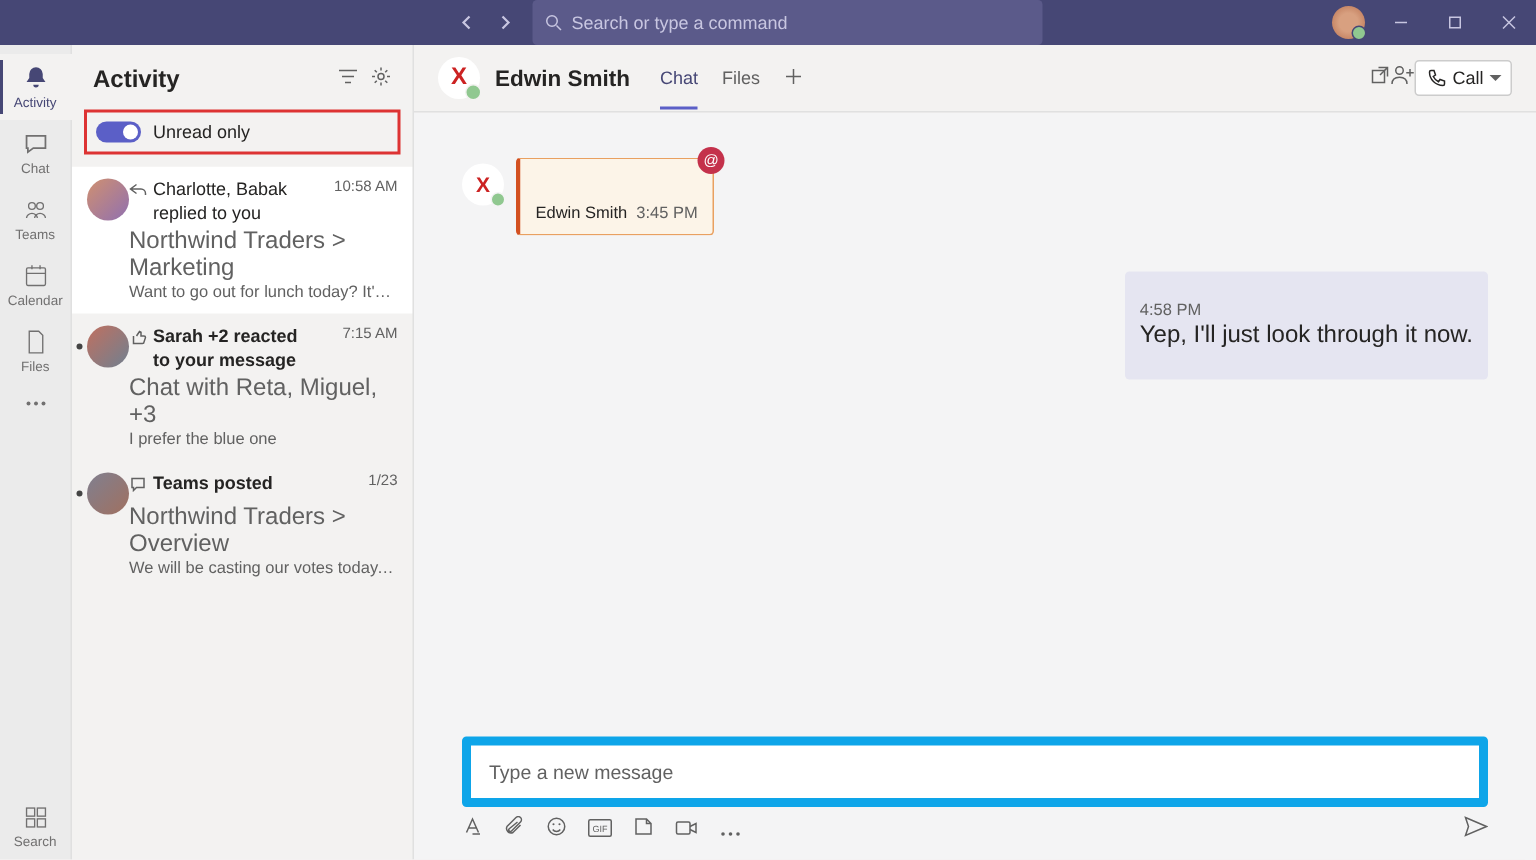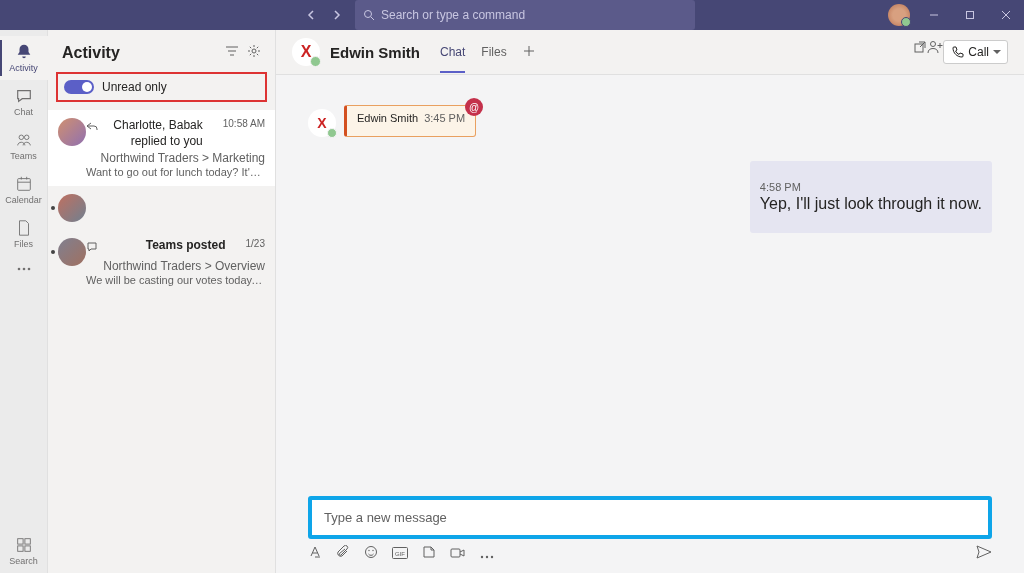--- a/index.html
+++ b/index.html
@@ -28,64 +28,64 @@
 .panel-head { display: flex; align-items: center; padding: 14px 14px 8px 14px; }
 .panel-head .title { font-weight: 700; font-size: 16px; color: #252423; flex:1; }
 .panel-head .hact { color:#616161; margin-left: 8px; cursor:pointer; }
 
 .unread-row { margin: 2px 8px 8px 8px; border: 2px solid #d33; padding: 6px 6px; display:flex; align-items:center; gap:8px; background:#f3f2f1;}
 .toggle { width: 30px; height: 14px; background: #5b5fc7; border-radius: 8px; position: relative; cursor:pointer; }
 .toggle::after { content: ''; position: absolute; width: 10px; height: 10px; background: #fff; border-radius: 50%; top: 2px; right: 2px; }
 .unread-row .lbl { font-size: 12px; color: #252423; }
 
 .feed { overflow-y:auto; }
-.item { display:flex; padding: 8px 10px 8px 10px; gap:0; border-bottom: 0; position:relative; cursor:pointer;text-align:right;}
+.item { display:flex; padding: 8px 10px 8px 10px; gap:0; border-bottom: 0; position:relative; cursor:pointer;}
 .item .dot { width:4px; height:4px; background:#444; border-radius:50%; position:absolute; left:3px; top:20px;}
 .item .av { width:28px; height:28px; border-radius:50%; background: linear-gradient(135deg,#d09070,#9070b0); flex-shrink:0; }
 .item .body { flex:1; min-width:0; }
 .item .line1 { display:flex; align-items:flex-start; gap:4px; }
 .item .line1 .icon { color:#616161; flex-shrink:0; margin-top:1px;}
 .item .line1 .txt { font-size: 12px; color:#252423; line-height:1.3; flex:1;}
 .item .line1 .txt.bold { font-weight:600; }
 .item .line1 .time { font-size: 10px; color:#616161; white-space:nowrap; margin-left:16px;}
-.item .line2 { font-size: 12px; color:#616161; margin-top:2px; }
+.item .line2 { font-size: 16px; color:#616161; margin-top:2px; }
 .item .line3 { font-size: 11px; color:#616161; margin-top:1px; white-space:nowrap; overflow:hidden; text-overflow:ellipsis; }
 .item.selected { background: #fff; }
 
 .content { flex:1; display:flex; flex-direction:column; background:#f4f4f5; }
 .chat-head { height:45px; background:#f3f2f1; border-bottom:1px solid #e0e0e0; display:flex; align-items:center; padding:0 16px; gap:10px;}
 .chat-head .cav { width:28px; height:28px; border-radius:50%; background:#fff; border:0; position:relative; display:flex; align-items:center; justify-content:center; color:#c22; font-weight:700; font-size:16px;}
 .chat-head .cav::after{ content:''; position:absolute; right:-1px; bottom:-1px; width:9px; height:9px; background:#90c890; border-radius:50%; border:1.5px solid #f3f2f1;}
 .chat-head .cname { font-weight:700; font-size:15px; color:#252423; }
 .chat-head .tabs { display:flex; gap:16px; margin-left:10px; font-size:12px; color:#616161;}
 .chat-head .tab { padding: 14px 0 12px; cursor:pointer; }
 .chat-head .tab.active { color:#464775; border-bottom:2px solid #5b5fc7; }
 .chat-head .tabs .plus { cursor:pointer; padding: 14px 0 12px;}
-.chat-head .ract { margin-left:auto; display:flex; align-items:flex-start; gap:0; color:#616161;}
+.chat-head .ract { margin-left:auto; display:flex; align-items:center; gap:0; color:#616161;}
 .chat-head .callbtn { border:1px solid #ccc; border-radius:3px; padding:4px 18px 4px 8px; font-size:12px; display:flex; align-items:center; gap:4px; color:#252423; background:#fff; cursor:pointer; position:relative;}
 .chat-head .callbtn::after { content:''; position:absolute; right:6px; top:50%; width:0; height:0; border-left:4px solid transparent; border-right:4px solid transparent; border-top:4px solid #616161; transform:translateY(-50%);}
 
 .chat-body { flex:1; padding: 30px 32px 10px 32px; overflow:hidden; position:relative; }
 .msg-in { display:flex; gap:8px; margin-bottom:24px; }
 .msg-in .mav { width:28px; height:28px; border-radius:50%; background:#fff; display:flex; align-items:center; justify-content:center; color:#c22; font-weight:700; font-size:14px; position:relative; margin-top:4px;}
 .msg-in .mav::after{ content:''; position:absolute; right:-1px; bottom:-1px; width:8px; height:8px; background:#90c890; border-radius:50%; border:1.5px solid #f4f4f5;}
 .msg-in .bubble { background:#fcf4e8; border:1px solid #e9a060; border-left:3px solid #d35020; border-radius:3px; padding:6px 10px; max-width:380px; position:relative;}
-.msg-in .bubble .bhdr { font-size:11px; color:#616161; margin-bottom:2px;}
+.msg-in .bubble .bhdr { font-size:11px; color:#616161; margin-bottom:2px;margin-top:24px;}
 .msg-in .bubble .bhdr .name { color:#252423; margin-right:6px;}
 .msg-in .bubble .btxt { font-size:12px; color:#252423;}
 .msg-in .bubble .btxt .mention { color:#c43e1c; }
 .msg-in .bubble .badge { position:absolute; top:-8px; right:-8px; width:18px; height:18px; background:#c4314b; border-radius:50%; color:#fff; display:flex; align-items:center; justify-content:center; font-size:10px;}
 
 .msg-out { display:flex; justify-content:flex-end; }
 .msg-out .bubble { background:#e5e5f1; border-radius:3px; padding:20px 10px; max-width:300px;}
 .msg-out .bubble .bhdr { font-size:11px; color:#616161; margin-bottom:2px;}
 .msg-out .bubble .btxt { font-size:16px; color:#252423;}
 
 .compose { padding: 8px 32px 10px; }
-.compose .box { background:#fff; border:4px solid #0ea5e9; border-radius:3px; padding:10px 12px; font-size:13px; color:#616161; margin-bottom:6px;}
+.compose .box { background:#fff; border:6px solid #0ea5e9; border-radius:3px; padding:10px 12px; font-size:13px; color:#616161; margin-bottom:6px;}
 .compose .toolbar { display:flex; gap:14px; color:#616161; align-items:center;}
 .compose .toolbar .send { margin-left:auto; cursor:pointer;}
 .compose .toolbar .tbtn { cursor:pointer; }
 </style>
 </head>
 <body>
 
 <div class="titlebar">
   <div class="nav">
     <div class="nbtn">
@@ -211,20 +211,31 @@
             <span class="txt">Charlotte, Babak replied to you</span>
             <span class="time">10:58 AM</span>
           </div>
           <div class="line2">Northwind Traders &gt; Marketing</div>
           <div class="line3">Want to go out for lunch today? It's my...</div>
         </div>
       </div>
       <div class="item">
         <div class="dot"></div>
         <div class="av" style="background:linear-gradient(135deg,#c07060,#708090)"></div>
+        <div class="body">
+          <div class="line1">
+            <span class="icon"><svg width="12" height="12" viewBox="0 0 12 12">
+                  <path d="M3 5v5h2M5 5l2-3 1 .5V5h2a1 1 0 0 1 1 1l-1 3a1 1 0 0 1-1 1H5" fill="none" stroke="currentColor"></path>
+                </svg></span>
+            <span class="txt bold">Sarah +2 reacted to your message</span>
+            <span class="time">7:15 AM</span>
+          </div>
+          <div class="line2">Chat with Reta, Miguel, +3</div>
+          <div class="line3">I prefer the blue one</div>
+        </div>
       </div>
       <div class="item">
         <div class="dot"></div>
         <div class="av" style="background:linear-gradient(135deg,#808090,#a07060)"></div>
         <div class="body">
           <div class="line1">
             <span class="icon"><svg width="12" height="12" viewBox="0 0 12 12">
                   <path d="M2 2h8v6H5l-2 2V8H2z" fill="none" stroke="currentColor"></path>
                 </svg></span>
             <span class="txt bold">Teams posted</span>

